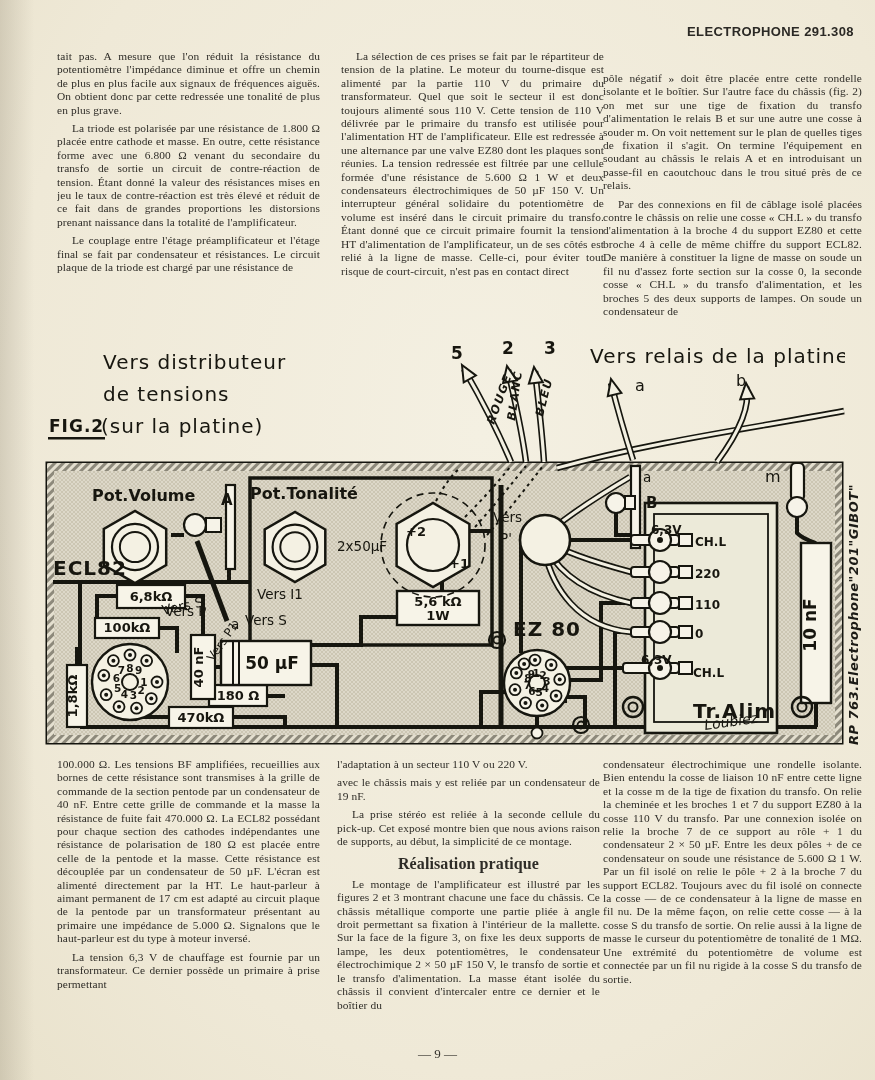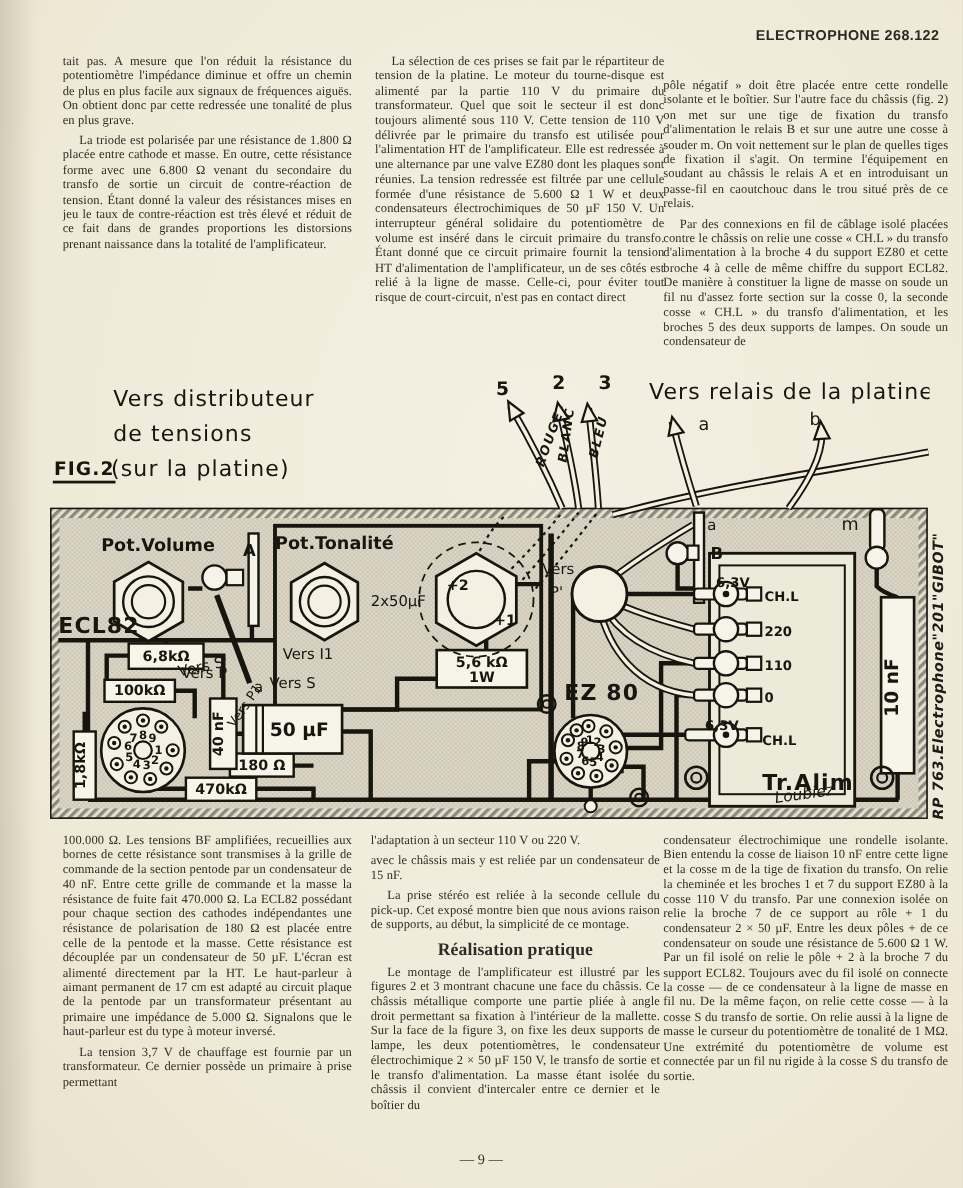--- a/index.html
+++ b/index.html
@@ -41,25 +41,26 @@
   .t-t{font:600 12px "DejaVu Sans",sans-serif;}
   .t-pin{font:700 10.5px "DejaVu Sans",sans-serif;}
   .t-sig{font:italic 14px "DejaVu Sans",sans-serif;}
   .t-fig{font:800 17px "DejaVu Sans",sans-serif;letter-spacing:1px;}
 </style>
 </head>
 <body>
 
 <div class="page">
 
-  <div class="header">ELECTROPHONE 268.122</div>
+  <div class="header">ELECTROPHONE 291.308</div>
 
   <div class="col ctop" id="colt1">
     <p class="cont">tait pas. A mesure que l'on réduit la résistance du potentiomètre l'impédance diminue et offre un chemin de plus en plus facile aux signaux de fréquences aiguës. On obtient donc par cette redressée une tonalité de plus en plus grave.</p>
     <p>La triode est polarisée par une résistance de 1.800 Ω placée entre cathode et masse. En outre, cette résistance forme avec une 6.800 Ω venant du secondaire du transfo de sortie un circuit de contre-réaction de tension. Étant donné la valeur des résistances mises en jeu le taux de contre-réaction est très élevé et réduit de ce fait dans de grandes proportions les distorsions prenant naissance dans la totalité de l'amplificateur.</p>
+    <p>Le couplage entre l'étage préamplificateur et l'étage final se fait par condensateur et résistances. Le circuit plaque de la triode est chargé par une résistance de</p>
   </div>
   <div class="col ctop" id="colt2">
     <p>La sélection de ces prises se fait par le répartiteur de tension de la platine. Le moteur du tourne-disque est alimenté par la partie 110 V du primaire du transformateur. Quel que soit le secteur il est donc toujours alimenté sous 110 V. Cette tension de 110 V délivrée par le primaire du transfo est utilisée pour l'alimentation HT de l'amplificateur. Elle est redressée à une alternance par une valve EZ80 dont les plaques sont réunies. La tension redressée est filtrée par une cellule formée d'une résistance de 5.600 Ω 1 W et deux condensateurs électrochimiques de 50 µF 150 V. Un interrupteur général solidaire du potentiomètre de volume est inséré dans le circuit primaire du transfo. Étant donné que ce circuit primaire fournit la tension HT d'alimentation de l'amplificateur, un de ses côtés est relié à la ligne de masse. Celle-ci, pour éviter tout risque de court-circuit, n'est pas en contact direct</p>
   </div>
   <div class="col ctop" id="colt3">
     <p class="cont">pôle négatif » doit être placée entre cette rondelle isolante et le boîtier. Sur l'autre face du châssis (fig. 2) on met sur une tige de fixation du transfo d'alimentation le relais B et sur une autre une cosse à souder m. On voit nettement sur le plan de quelles tiges de fixation il s'agit. On termine l'équipement en soudant au châssis le relais A et en introduisant un passe-fil en caoutchouc dans le trou situé près de ce relais.</p>
     <p>Par des connexions en fil de câblage isolé placées contre le châssis on relie une cosse « CH.L » du transfo d'alimentation à la broche 4 du support EZ80 et cette broche 4 à celle de même chiffre du support ECL82. De manière à constituer la ligne de masse on soude un fil nu d'assez forte section sur la cosse 0, la seconde cosse « CH.L » du transfo d'alimentation, et les broches 5 des deux supports de lampes. On soude un condensateur de</p>
   </div>
 
   <svg id="figsvg" width="800" height="420" viewBox="0 0 800 420">
@@ -377,25 +378,25 @@
       <text x="498" y="82" class="t-wire" transform="rotate(-76 498 82)">BLEU</text>
       <text x="590" y="56" class="t-hand16">a</text>
       <text x="691" y="51" class="t-hand16">b</text>
     </g>
   </svg>
 
   <div class="sidecap">RP 763.Electrophone"201"GIBOT"</div>
 
   <div class="col cbot" id="colb1">
     <p class="cont">100.000 Ω. Les tensions BF amplifiées, recueillies aux bornes de cette résistance sont transmises à la grille de commande de la section pentode par un condensateur de 40 nF. Entre cette grille de commande et la masse la résistance de fuite fait 470.000 Ω. La ECL82 possédant pour chaque section des cathodes indépendantes une résistance de polarisation de 180 Ω est placée entre celle de la pentode et la masse. Cette résistance est découplée par un condensateur de 50 µF. L'écran est alimenté directement par la HT. Le haut-parleur à aimant permanent de 17 cm est adapté au circuit plaque de la pentode par un transformateur présentant au primaire une impédance de 5.000 Ω. Signalons que le haut-parleur est du type à moteur inversé.</p>
-    <p>La tension 3,7 V de chauffage est fournie par un transformateur. Ce dernier possède un primaire à prise permettant</p>
+    <p>La tension 6,3 V de chauffage est fournie par un transformateur. Ce dernier possède un primaire à prise permettant</p>
   </div>
   <div class="col cbot" id="colb2">
     <p class="cont">l'adaptation à un secteur 110 V ou 220 V.</p>
-    <p class="cont">avec le châssis mais y est reliée par un condensateur de 15 nF.</p>
+    <p class="cont">avec le châssis mais y est reliée par un condensateur de 19 nF.</p>
     <p>La prise stéréo est reliée à la seconde cellule du pick-up. Cet exposé montre bien que nous avions raison de supports, au début, la simplicité de ce montage.</p>
     <p class="heading">Réalisation pratique</p>
     <p>Le montage de l'amplificateur est illustré par les figures 2 et 3 montrant chacune une face du châssis. Ce châssis métallique comporte une partie pliée à angle droit permettant sa fixation à l'intérieur de la mallette. Sur la face de la figure 3, on fixe les deux supports de lampe, les deux potentiomètres, le condensateur électrochimique 2 × 50 µF 150 V, le transfo de sortie et le transfo d'alimentation. La masse étant isolée du châssis il convient d'intercaler entre ce dernier et le boîtier du</p>
   </div>
   <div class="col cbot" id="colb3">
     <p class="cont">condensateur électrochimique une rondelle isolante. Bien entendu la cosse de liaison 10 nF entre cette ligne et la cosse m de la tige de fixation du transfo. On relie la cheminée et les broches 1 et 7 du support EZ80 à la cosse 110 V du transfo. Par une connexion isolée on relie la broche 7 de ce support au rôle + 1 du condensateur 2 × 50 µF. Entre les deux pôles + de ce condensateur on soude une résistance de 5.600 Ω 1 W. Par un fil isolé on relie le pôle + 2 à la broche 7 du support ECL82. Toujours avec du fil isolé on connecte la cosse — de ce condensateur à la ligne de masse en fil nu. De la même façon, on relie cette cosse — à la cosse S du transfo de sortie. On relie aussi à la ligne de masse le curseur du potentiomètre de tonalité de 1 MΩ. Une extrémité du potentiomètre de volume est connectée par un fil nu rigide à la cosse S du transfo de sortie.</p>
   </div>
 
   <div class="pagenum">— 9 —</div>
 </div>

